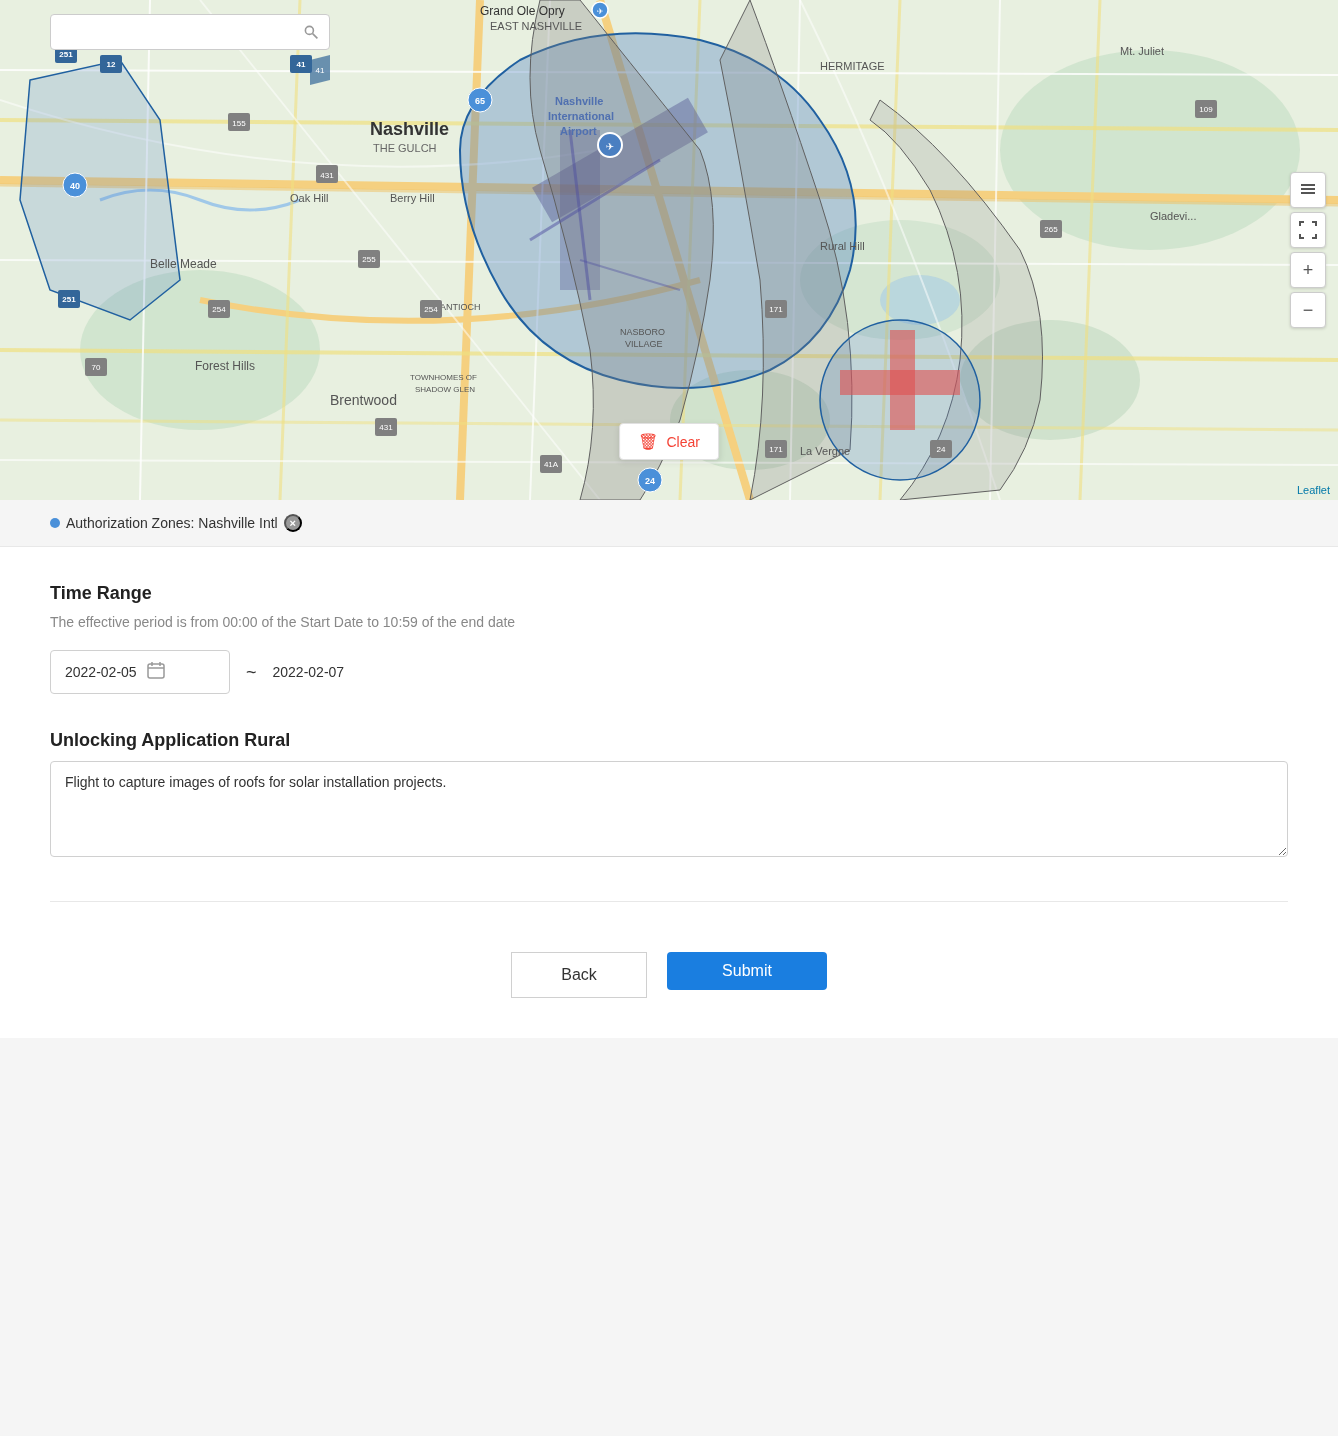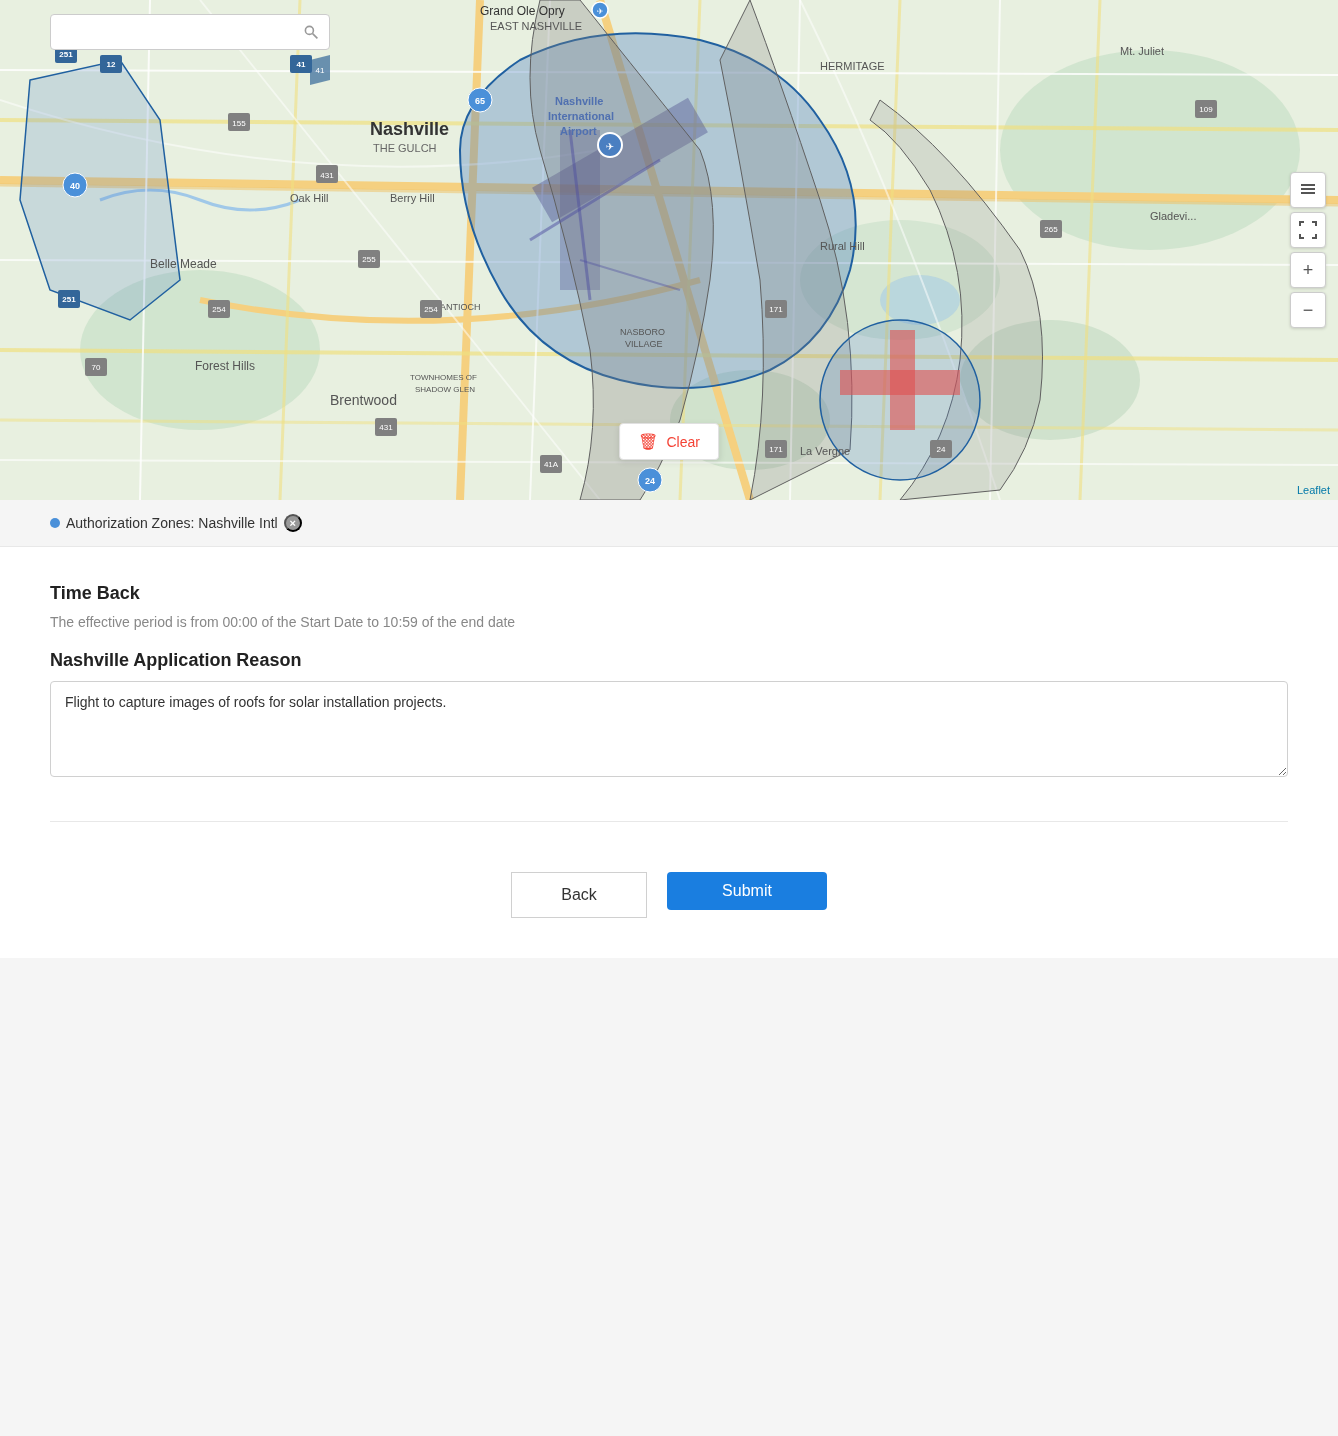--- a/index.html
+++ b/index.html
@@ -457,27 +457,42 @@
     <div class="zone-tag">
       <span class="zone-dot"></span>
       <span>Authorization Zones: Nashville Intl</span>
       <button class="zone-close">×</button>
     </div>
   </div>
 
   <div class="content-area">
 
     <div class="section">
-      <h2 class="section-title">Time Back</h2>
+      <h2 class="section-title">Time Range</h2>
       <p class="section-desc">The effective period is from 00:00 of the Start Date to 10:59 of the end date</p>
 
+      <div class="date-range">
+        <div class="date-input">
+          <span>2022-02-05</span>
+          <span class="date-icon">
+            <svg width="18" height="18" viewBox="0 0 18 18" fill="none" stroke="#999" stroke-width="1.5">
+              <rect x="1" y="3" width="16" height="14" rx="2"></rect>
+              <line x1="1" y1="7" x2="17" y2="7"></line>
+              <line x1="5" y1="1" x2="5" y2="5"></line>
+              <line x1="13" y1="1" x2="13" y2="5"></line>
+            </svg>
+          </span>
+        </div>
+        <span class="date-separator">~</span>
+        <span class="date-end">2022-02-07</span>
+      </div>
     </div>
 
     <div class="reason-section">
-      <h2 class="section-title">Nashville Application Reason</h2>
+      <h2 class="section-title">Unlocking Application Rural</h2>
       <textarea class="reason-textarea" style="">Flight to capture images of roofs for solar installation projects.</textarea>
     </div>
 
     <hr class="divider">
 
     <div class="action-bar">
       <button class="btn-back">Back</button>
       <button class="btn-submit">Submit</button>
     </div>
 

